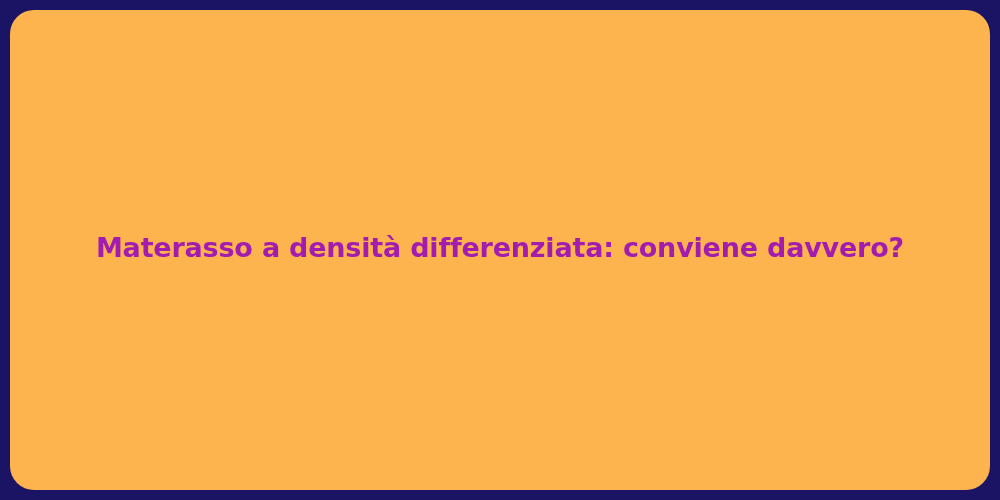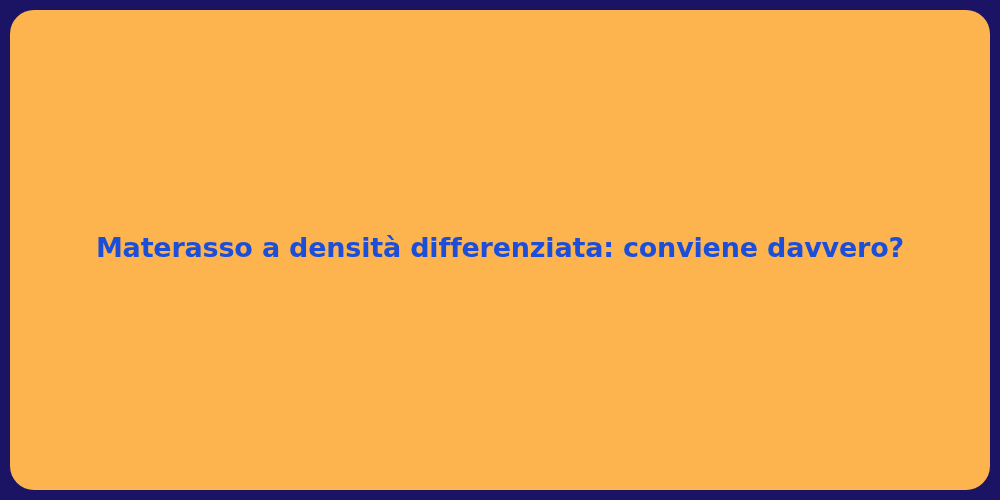--- a/index.html
+++ b/index.html
@@ -20,21 +20,21 @@
     width: 980px;
     height: 480px;
     background: #fdb44f;
     border-radius: 24px;
     display: flex;
     align-items: center;
     justify-content: center;
     box-sizing: border-box;
   }
   .banner-title {
-    color: #1d4ed8;
+    color: #a21caf;
     font-family: "DejaVu Sans", sans-serif;
     font-size: 27px;
     font-weight: bold;
     letter-spacing: -0.2px;
     text-align: center;
     line-height: 1.3;
     padding: 0 40px;
     white-space: nowrap;
     margin-top: 14px;
   }

